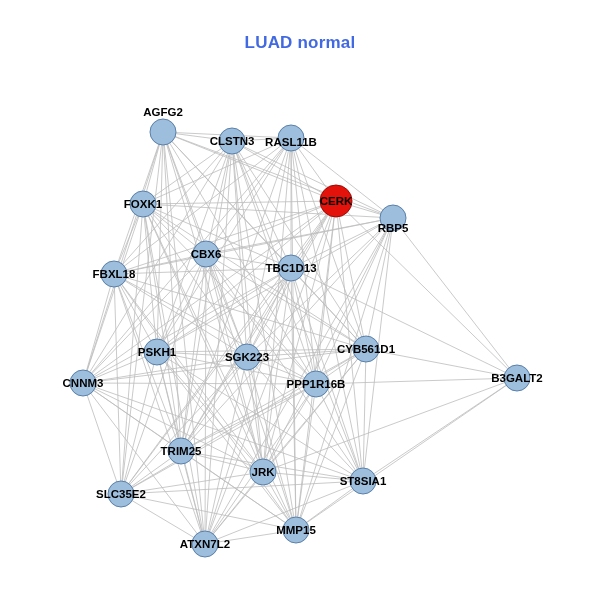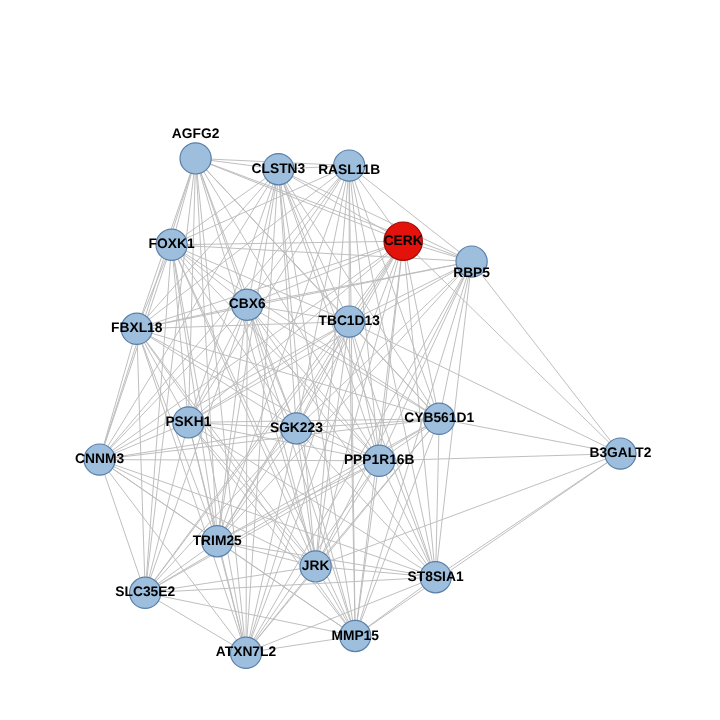--- a/index.html
+++ b/index.html
@@ -272,13 +272,14 @@
         <text x="316" y="384" text-anchor="middle" dominant-baseline="central" fill="#000000" class="node-label">PPP1R16B</text>
         <text x="517" y="378" text-anchor="middle" dominant-baseline="central" fill="#000000" class="node-label">B3GALT2</text>
         <text x="181" y="451" text-anchor="middle" dominant-baseline="central" fill="#000000" class="node-label">TRIM25</text>
         <text x="263" y="472" text-anchor="middle" dominant-baseline="central" fill="#000000" class="node-label">JRK</text>
         <text x="363" y="481" text-anchor="middle" dominant-baseline="central" fill="#000000" class="node-label">ST8SIA1</text>
         <text x="121" y="494" text-anchor="middle" dominant-baseline="central" fill="#000000" class="node-label">SLC35E2</text>
         <text x="296" y="530" text-anchor="middle" dominant-baseline="central" fill="#000000" class="node-label">MMP15</text>
         <text x="205" y="544" text-anchor="middle" dominant-baseline="central" fill="#000000" class="node-label">ATXN7L2</text>
       </g>
     </svg>
+  <div id="plot-title" style="color: rgb(65, 105, 225);">LUAD normal</div>
 </div>
 
 </body></html>

